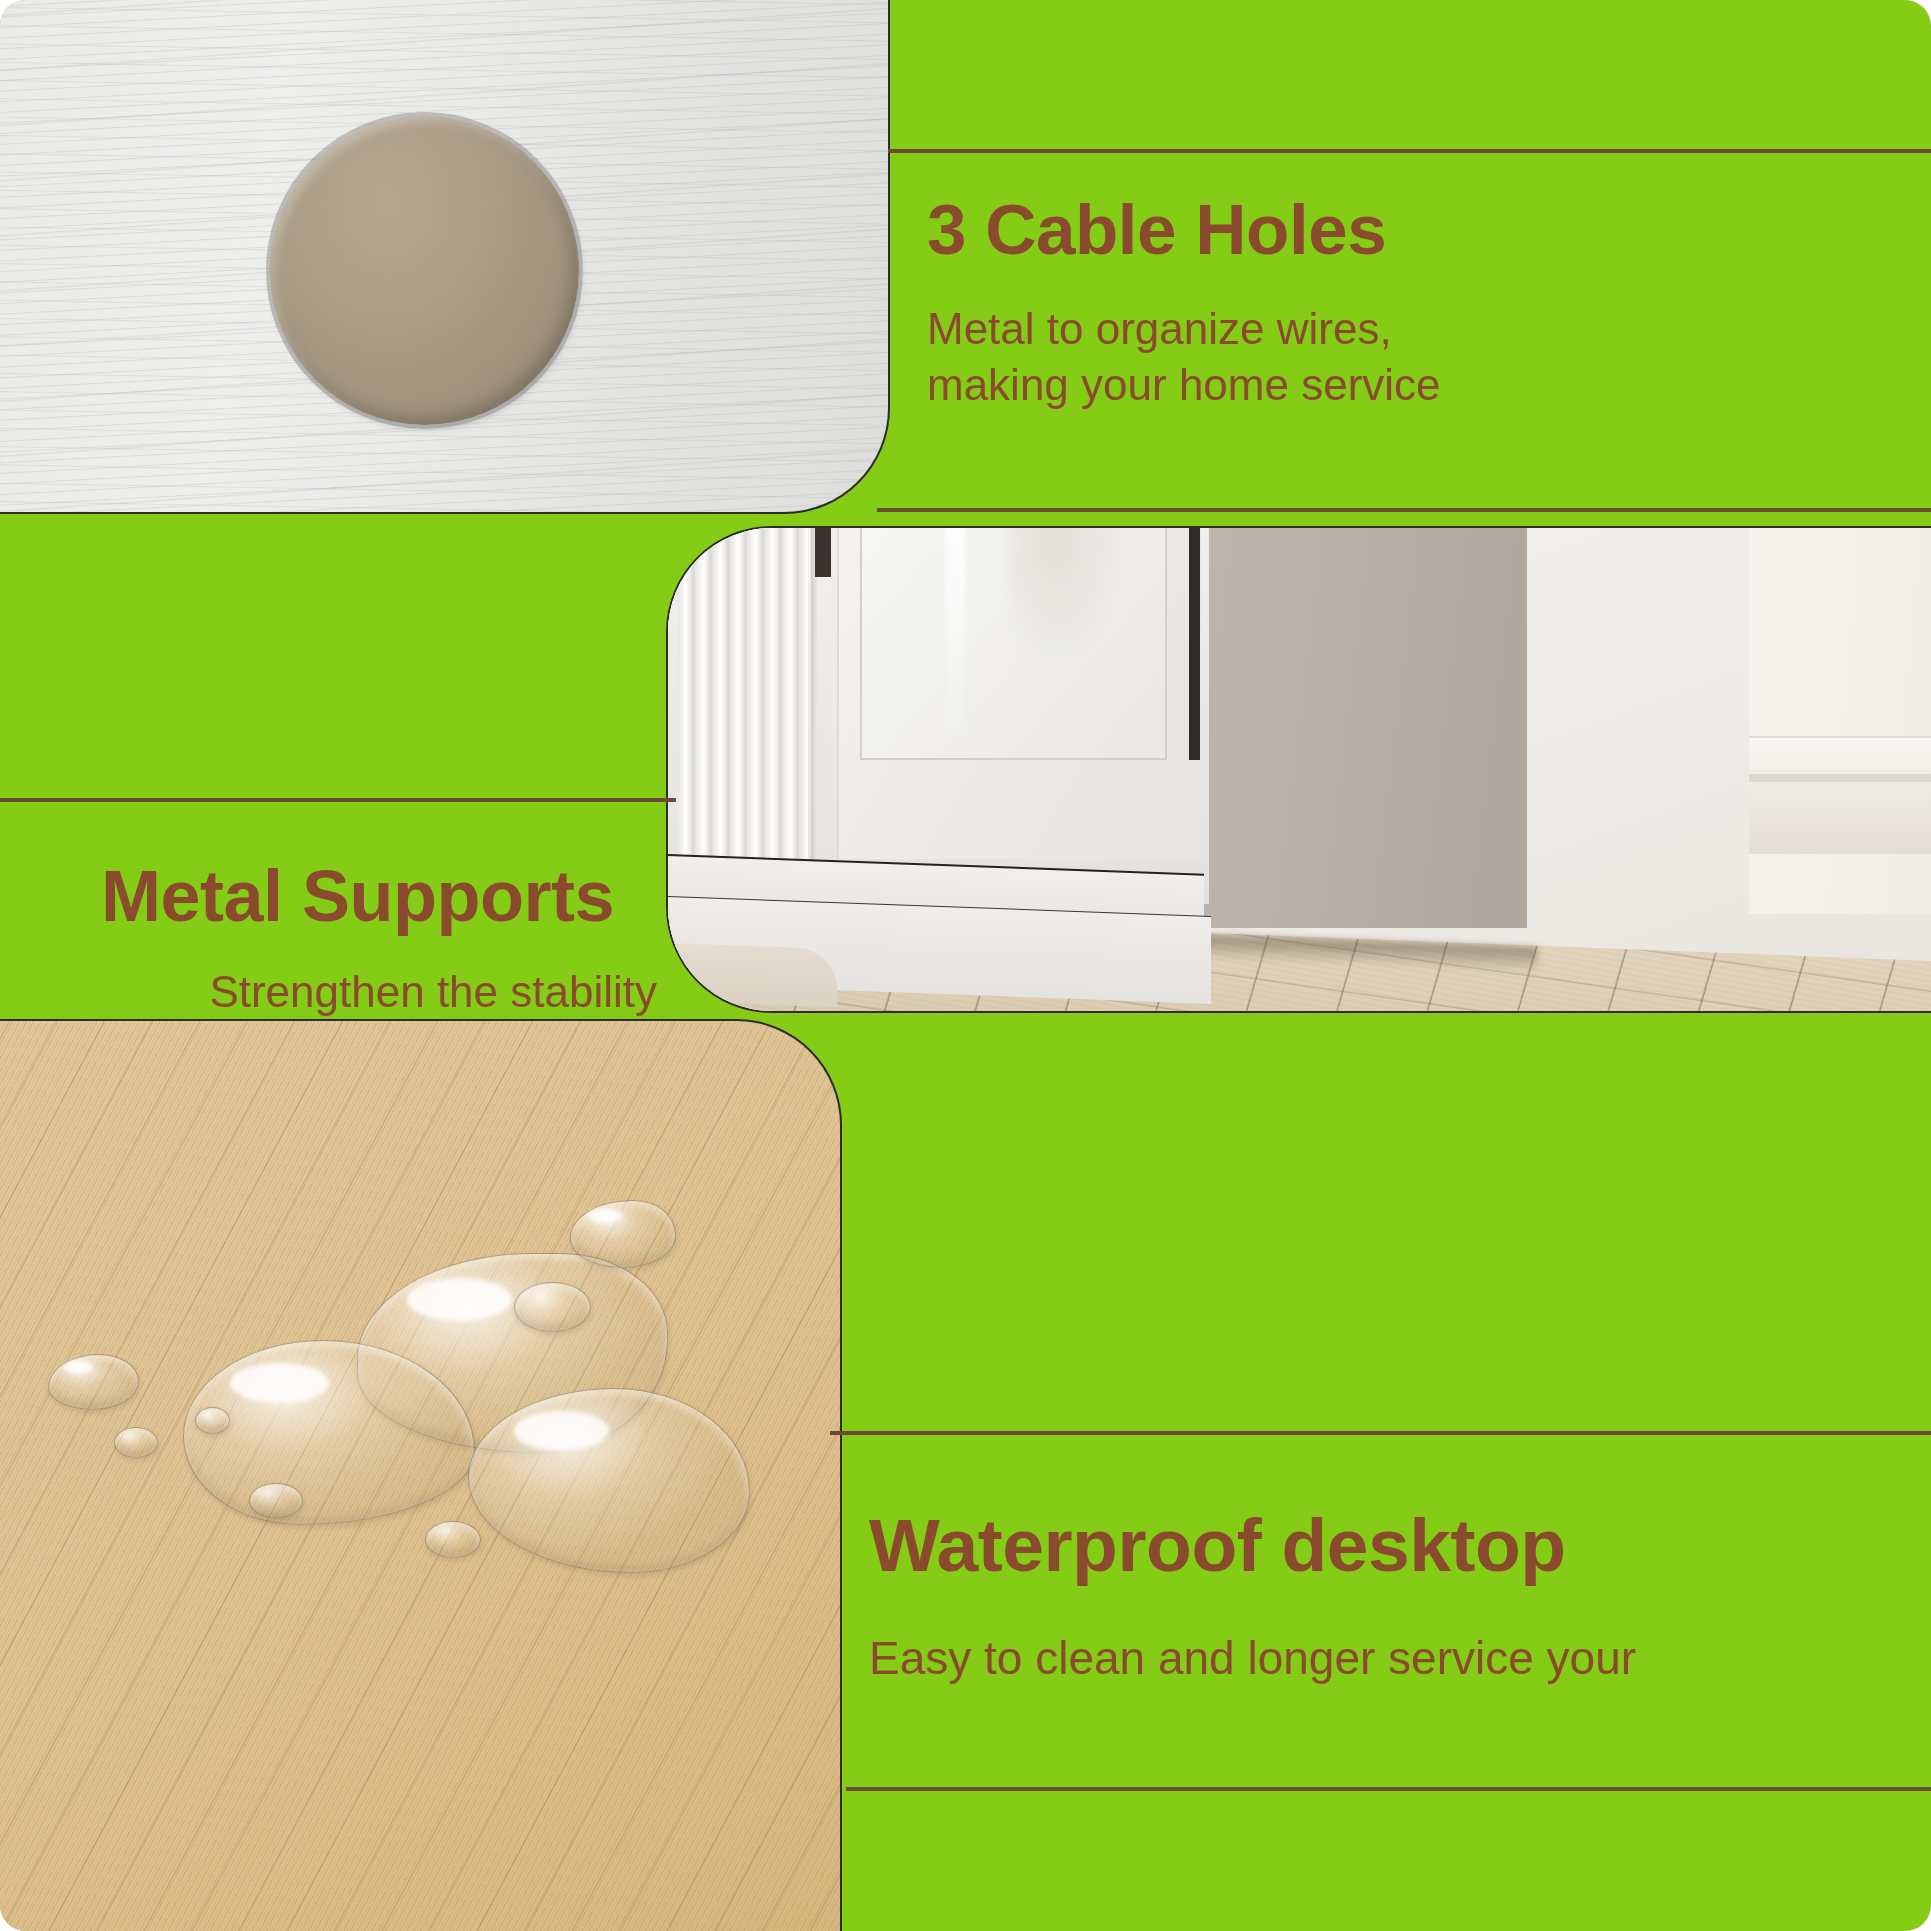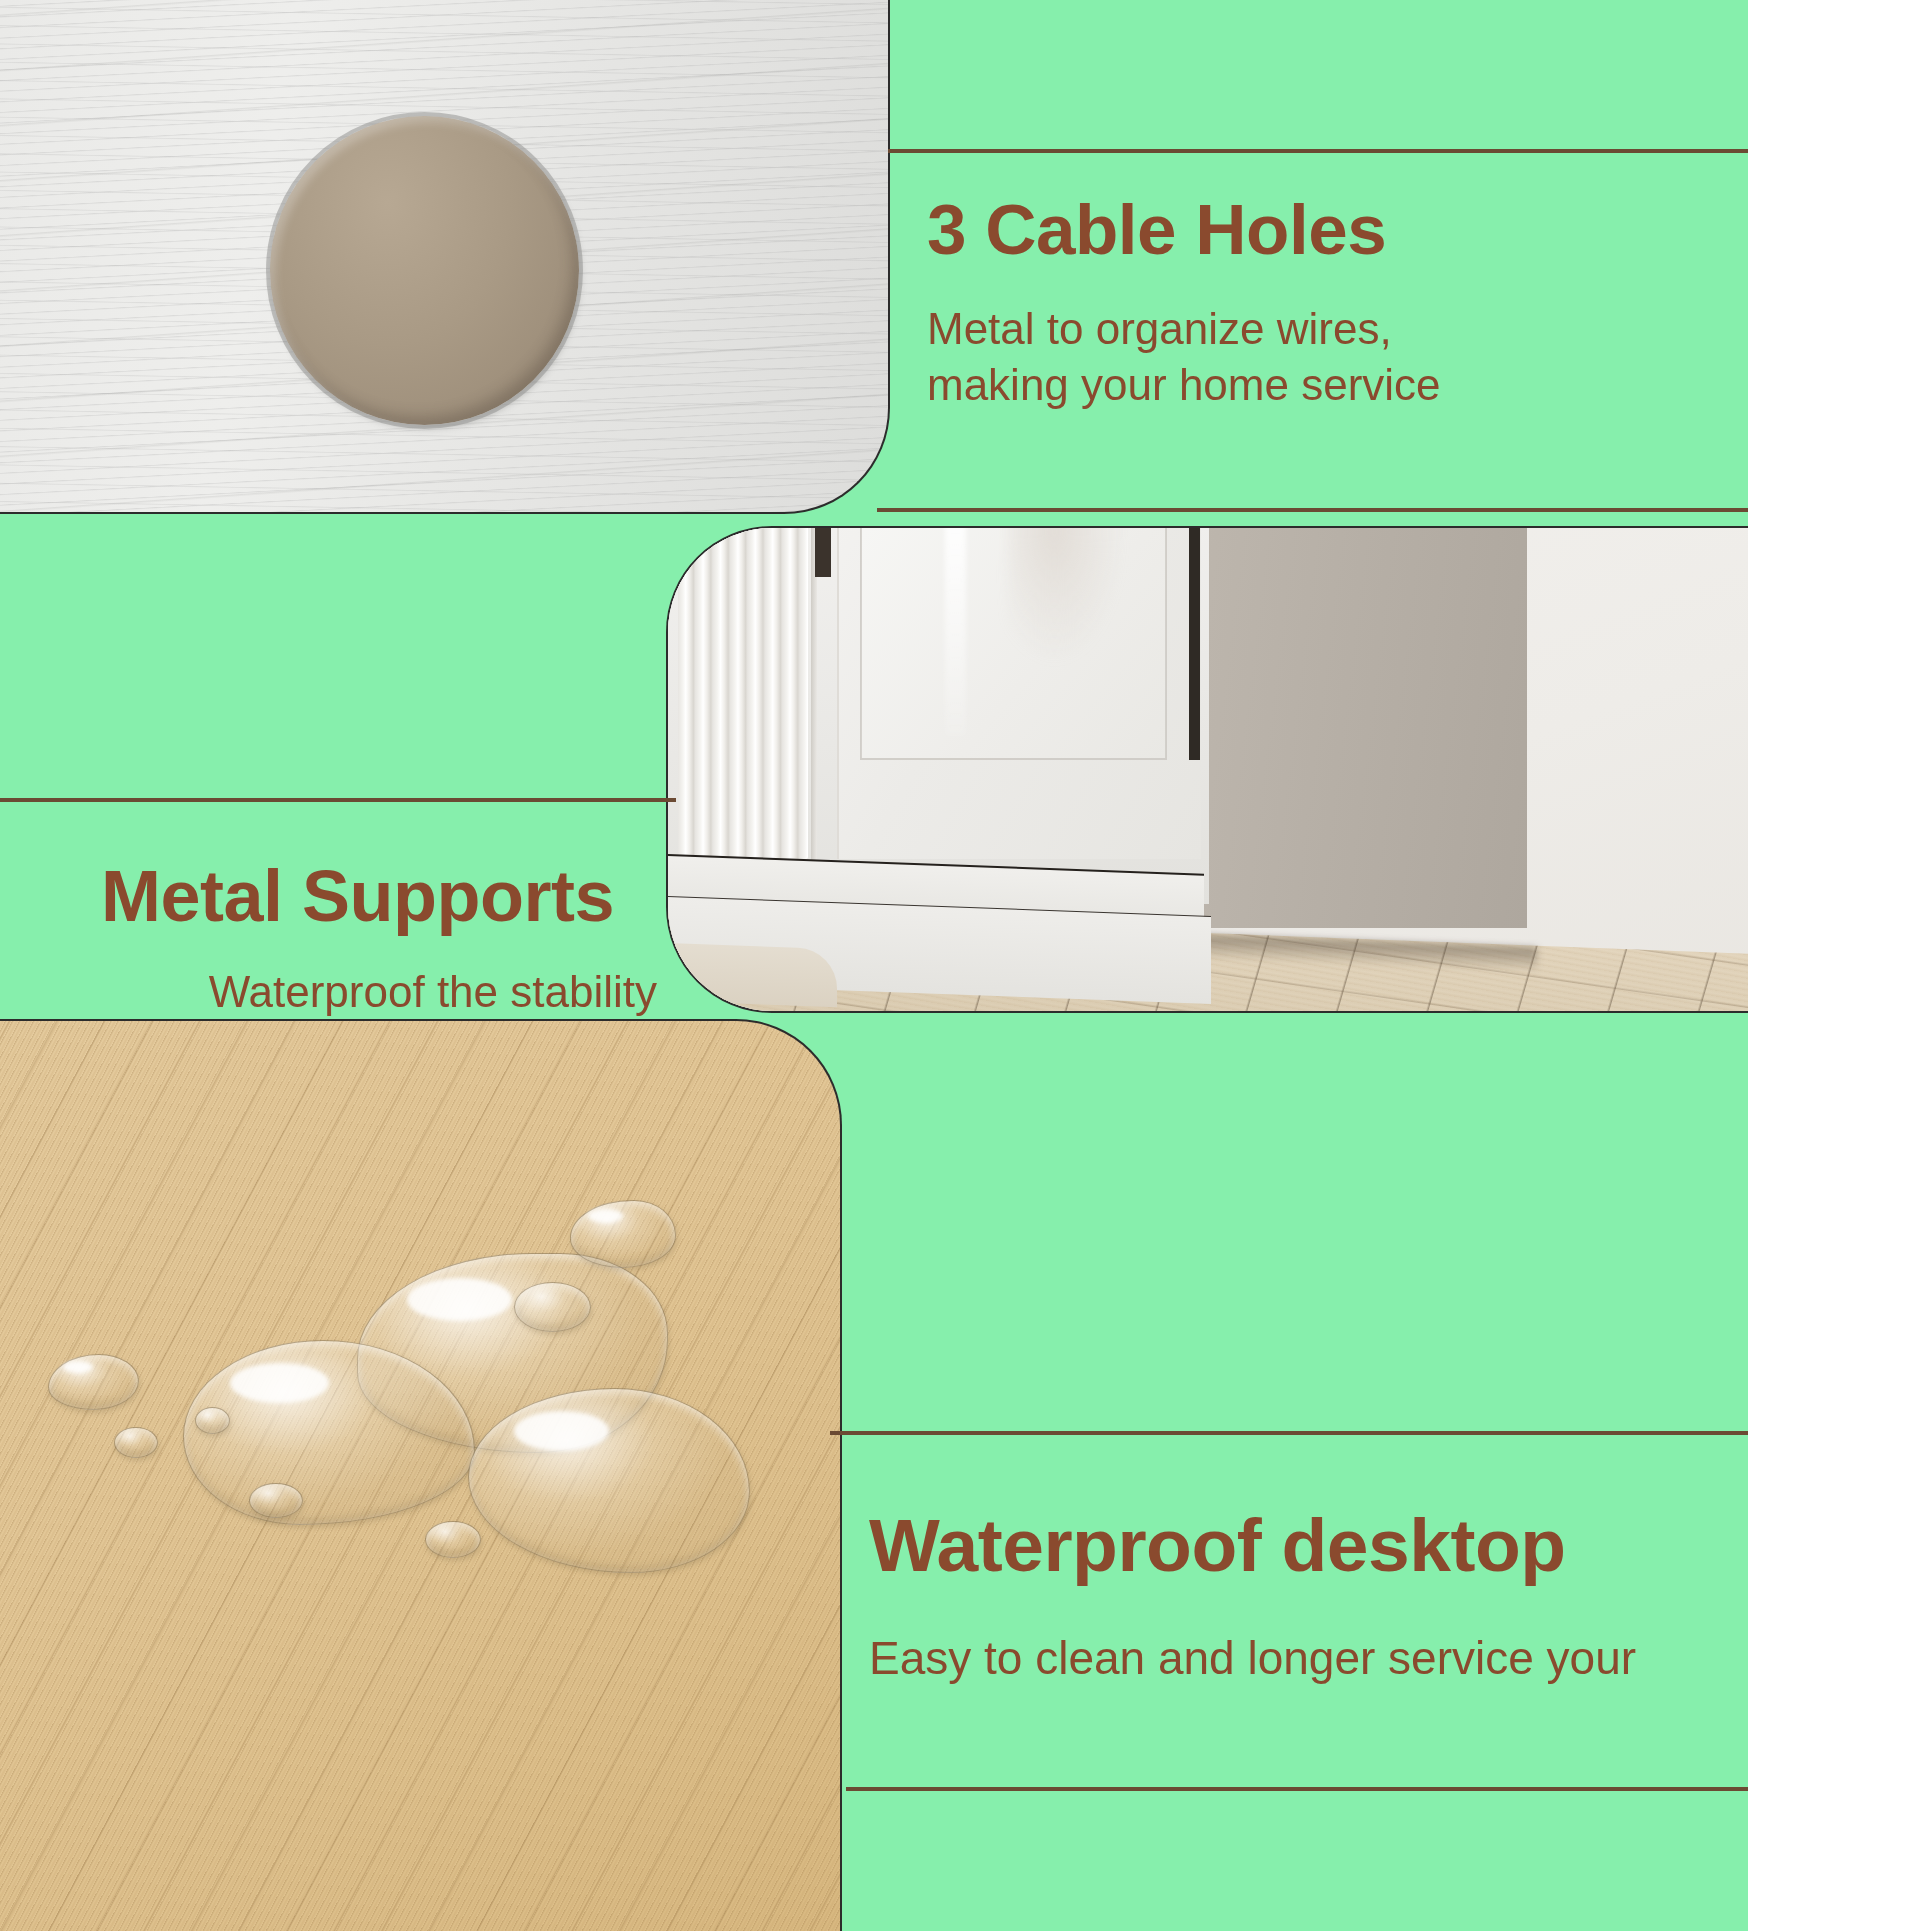--- a/index.html
+++ b/index.html
@@ -5,24 +5,25 @@
   html, body {
     margin: 0;
     padding: 0;
     background: #ffffff;
   }
   body {
     font-family: "Liberation Sans", sans-serif;
   }
   #canvas {
     position: relative;
-    width: 1748px;
+    width: 1931px;
     height: 1931px;
-    background: #86efac;
+    background: #84cc16;
     overflow: hidden;
+    border-radius: 26px;
   }
 
   
   .feature-title {
     font-weight: bold;
     color: #8a4a2e;
     letter-spacing: -0.5px;
     line-height: 1.05;
     white-space: nowrap;
   }
@@ -382,21 +383,21 @@
       <div id="cab-notch"></div>
     </div>
   </div>
 
   <div class="divider" style="left:0px; top:798px; width:676px;"></div>
   <div class="divider" style="left:0px; top:1152px; width:707px;"></div>
 
   <div id="cabinet-text">
     <div class="feature-title">Metal Supports</div>
     <div class="feature-sub">
-      <div>Waterproof the stability</div>
+      <div>Strengthen the stability</div>
       <div>and sturdiness</div>
     </div>
   </div>
 
   <div id="panel-water">
 
     <div class="droplet spec" style="left:415px; top:232px; width:309px; height:198px;
                 border-radius:62% 38% 46% 64% / 58% 44% 62% 44%;"></div>
     <div class="droplet spec" style="left:628px; top:179px; width:104px; height:66px;
                 border-radius:60% 40% 52% 50% / 56% 52% 48% 44%;"></div>

